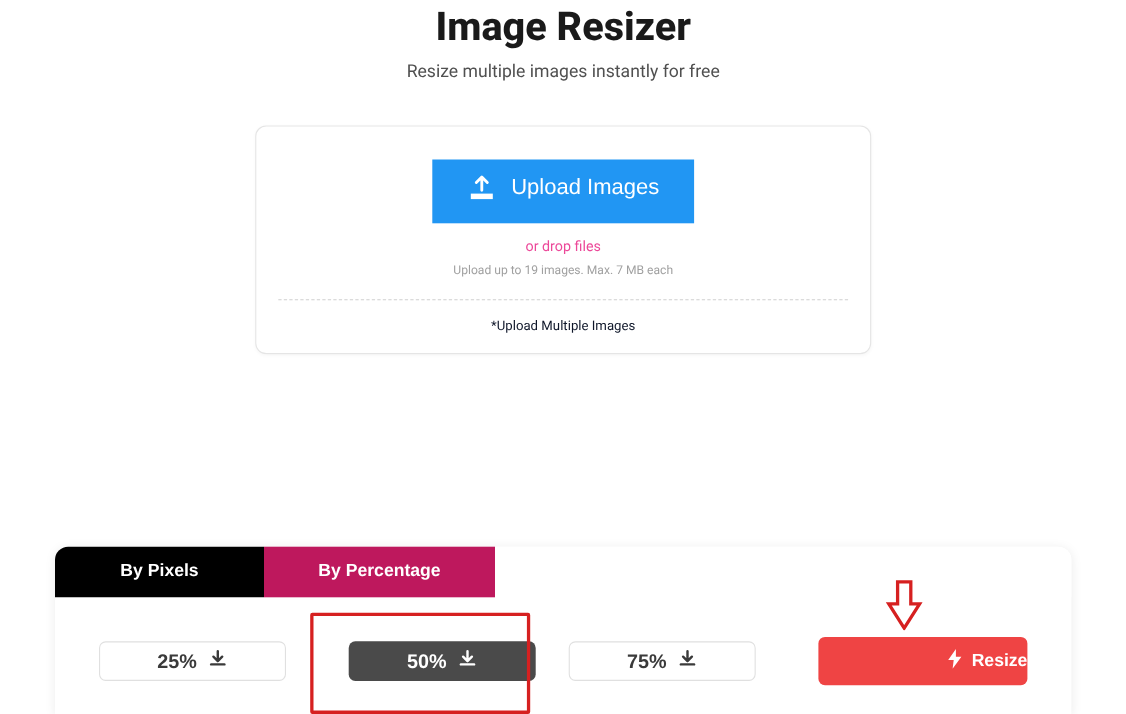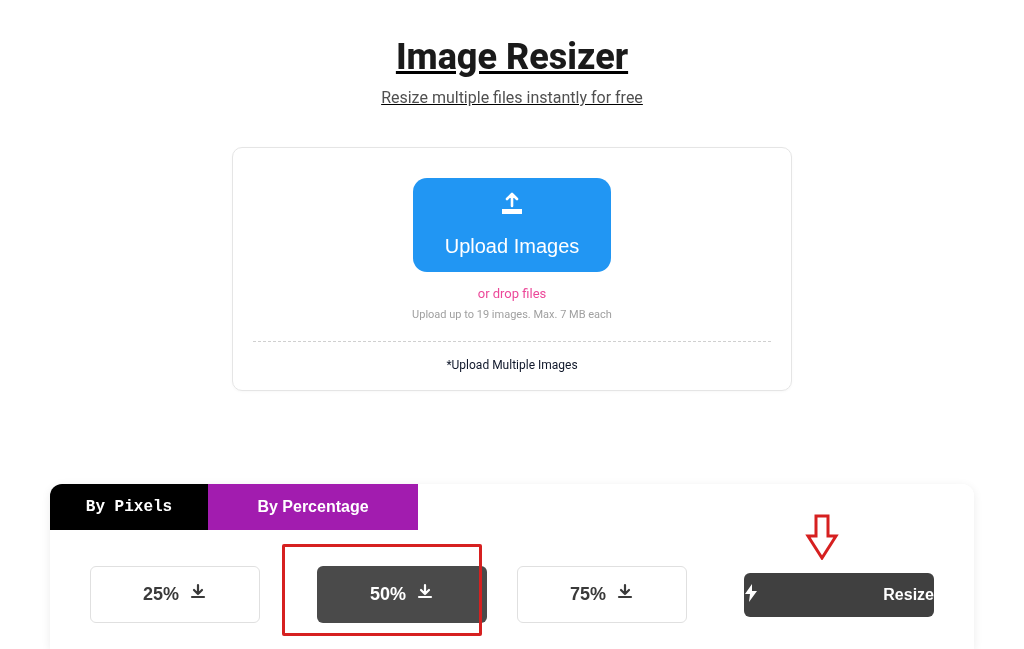--- a/index.html
+++ b/index.html
@@ -5,22 +5,21 @@
     * { margin: 0; padding: 0; box-sizing: border-box; }
     body {
       font-family: -apple-system, BlinkMacSystemFont, "Segoe UI", Roboto, Helvetica, Arial, sans-serif;
       background: #ffffff;
       width: 1024px;
       height: 649px;
       overflow: hidden;
     }
     .header {
       text-align: center;
-      padding-top: 36px;
-      text-decoration: underline;
+      padding-top: 3px;
     }
     .title {
       font-size: 36px;
       font-weight: 800;
       color: #1a1a1a;
       margin-bottom: 10px;
     }
     .subtitle {
       font-size: 16px;
       color: #505050;
@@ -30,31 +29,30 @@
       width: 560px;
       margin: 0 auto;
       border: 1px solid #e5e5e5;
       border-radius: 10px;
       padding: 30px 20px 18px 20px;
       text-align: center;
       box-shadow: 0 1px 3px rgba(0,0,0,0.03);
     }
     .upload-btn {
       display: inline-flex;
-      align-items: center;
+      align-items: flex-start;
       gap: 14px;
       background: #2196f3;
       color: #fff;
       border: none;
-      border-radius: 14px;
+      border-radius: 0;
       padding: 14px 32px;
       font-size: 20px;
       font-weight: 500;
       cursor: pointer;
-      flex-direction: column;
     }
     .upload-btn svg { flex-shrink: 0; }
     .drop-text {
       margin-top: 14px;
       font-size: 13px;
       color: #ec4899;
     }
     .limit-text {
       margin-top: 7px;
       font-size: 11px;
@@ -86,50 +84,49 @@
     .tab {
       display: flex;
       align-items: center;
       justify-content: center;
       font-size: 16px;
       font-weight: 700;
       cursor: pointer;
       border: none;
     }
     .tab-pixels {
-      width: 158px;
+      width: 190px;
       background: #000;
       color: #fff;
       border-radius: 12px 0 0 0;
-      font-family: Liberation Mono, monospace;
     }
     .tab-percentage {
       width: 210px;
-      background: #a21caf;
+      background: #be185d;
       color: #fff;
     }
     .tab-rest {
       flex: 1;
       background: #fff;
       border-radius: 0 12px 0 0;
     }
     .percentage-row {
       display: flex;
       align-items: center;
       padding: 36px 40px 26px 40px;
       gap: 30px;
       position: relative;
     }
     .pct-btn {
       display: inline-flex;
       align-items: center;
       justify-content: center;
       gap: 10px;
       width: 170px;
-      height: 57px;
+      height: 36px;
       border-radius: 6px;
       font-size: 18px;
       font-weight: 700;
       cursor: pointer;
       border: 1px solid #e0e0e0;
       background: #fff;
       color: #3a3a3a;
     }
     .pct-btn.selected {
       background: #4a4a4a;
@@ -140,43 +137,43 @@
     .pct-highlight {
       position: absolute;
       border: 3px solid #d62020;
       border-radius: 2px;
       pointer-events: none;
     }
     .resize-btn {
       margin-left: auto;
       display: inline-flex;
       align-items: center;
-      justify-content: space-between;
+      justify-content: flex-end;
       gap: 8px;
       width: 190px;
       height: 44px;
-      background: #404040;
+      background: #ef4444;
       color: #fff;
       border: none;
       border-radius: 6px;
       font-size: 16px;
       font-weight: 700;
       cursor: pointer;
     }
     .arrow-annotation {
       position: absolute;
       pointer-events: none;
     }
   </style>
 </head>
 <body>
 
 <div class="header">
   <div class="title">Image Resizer</div>
-  <div class="subtitle">Resize multiple files instantly for free</div>
+  <div class="subtitle">Resize multiple images instantly for free</div>
 </div>
 
 <div class="upload-card">
   <button class="upload-btn">
     <span>
       <svg width="26" height="24" viewBox="0 0 26 24" fill="none">
         <path d="M13 2 L13 14 M13 2 L8 7 M13 2 L18 7" stroke="#ffffff" stroke-width="2.6" stroke-linecap="round" stroke-linejoin="round"></path>
         <rect x="3" y="17" width="20" height="5" fill="#ffffff"></rect>
       </svg>
     </span>

